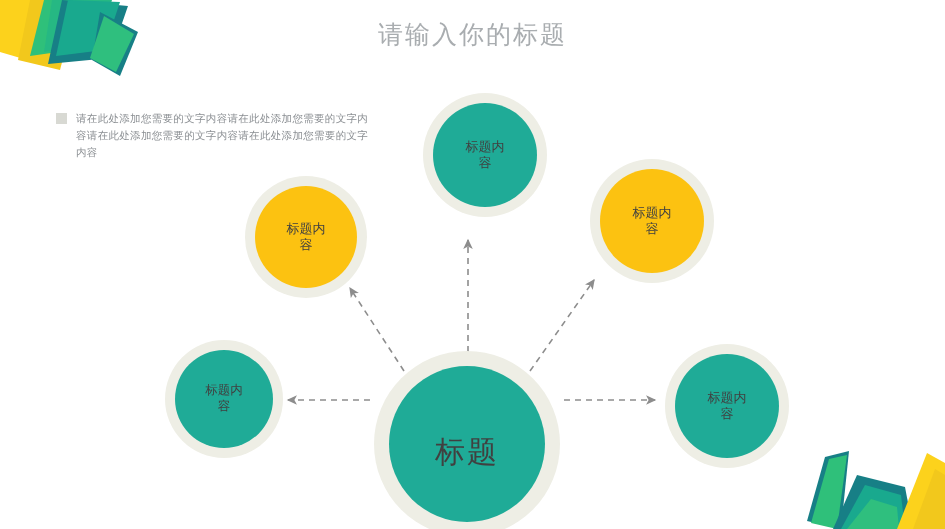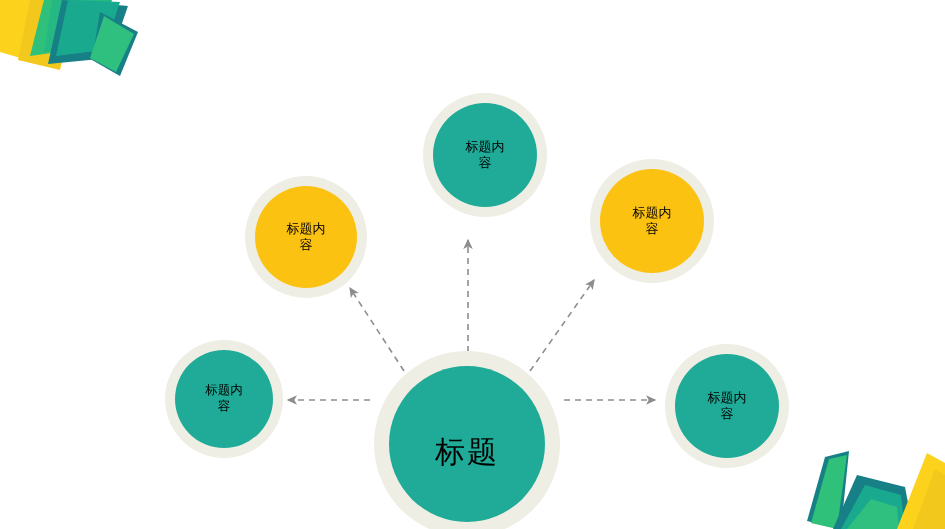--- a/index.html
+++ b/index.html
@@ -89,21 +89,21 @@
     align-items: center;
     justify-content: center;
     box-sizing: border-box;
   }
   .node-inner {
     border-radius: 50%;
     display: flex;
     align-items: center;
     justify-content: center;
     text-align: center;
-    color: #000000;
+    color: #404040;
     box-sizing: border-box;
     line-height: 1.25;
   }
   .node-inner.teal { background: #1fab97; }
   .node-inner.yellow { background: #fcc211; }
 
   .node-label {
     display: block;
     width: 3.2em;
     word-wrap: break-word;
@@ -168,21 +168,26 @@
   <svg class="deco deco-br" viewBox="0 0 160 100">
     <polygon points="22,92 40,28 64,22 56,100" fill="#177f86"></polygon>
     <polygon points="26,94 44,30 62,26 52,100" fill="#2fc07a"></polygon>
     <polygon points="48,100 72,46 120,58 128,100" fill="#177f86"></polygon>
     <polygon points="56,100 80,56 116,66 120,100" fill="#19a98e"></polygon>
     <polygon points="62,100 86,70 112,78 114,100" fill="#2fbf7e"></polygon>
     <polygon points="112,100 142,24 160,34 160,100" fill="#fcd21c"></polygon>
     <polygon points="128,100 150,40 160,46 160,100" fill="#f2c81c"></polygon>
   </svg>
 
-
+  <div class="slide-title">请输入你的标题</div>
+
+  <div class="text-block">
+    <span class="bullet-square"></span>
+    <span class="body-text">请在此处添加您需要的文字内容请在此处添加您需要的文字内容请在此处添加您需要的文字内容请在此处添加您需要的文字内容</span>
+  </div>
 
   <svg class="arrows" viewBox="0 0 945 529">
     <defs>
       <marker id="arrowhead" markerWidth="7" markerHeight="7" refX="5.6" refY="3" orient="auto">
         <path d="M0,0 L6.4,3 L0,6 L1.6,3 Z" fill="#8d8d8d"></path>
       </marker>
     </defs>
 
     <line x1="468" y1="352" x2="468" y2="240" stroke="#8d8d8d" stroke-width="1.6" stroke-dasharray="6 5" marker-end="url(#arrowhead)"></line>
 

